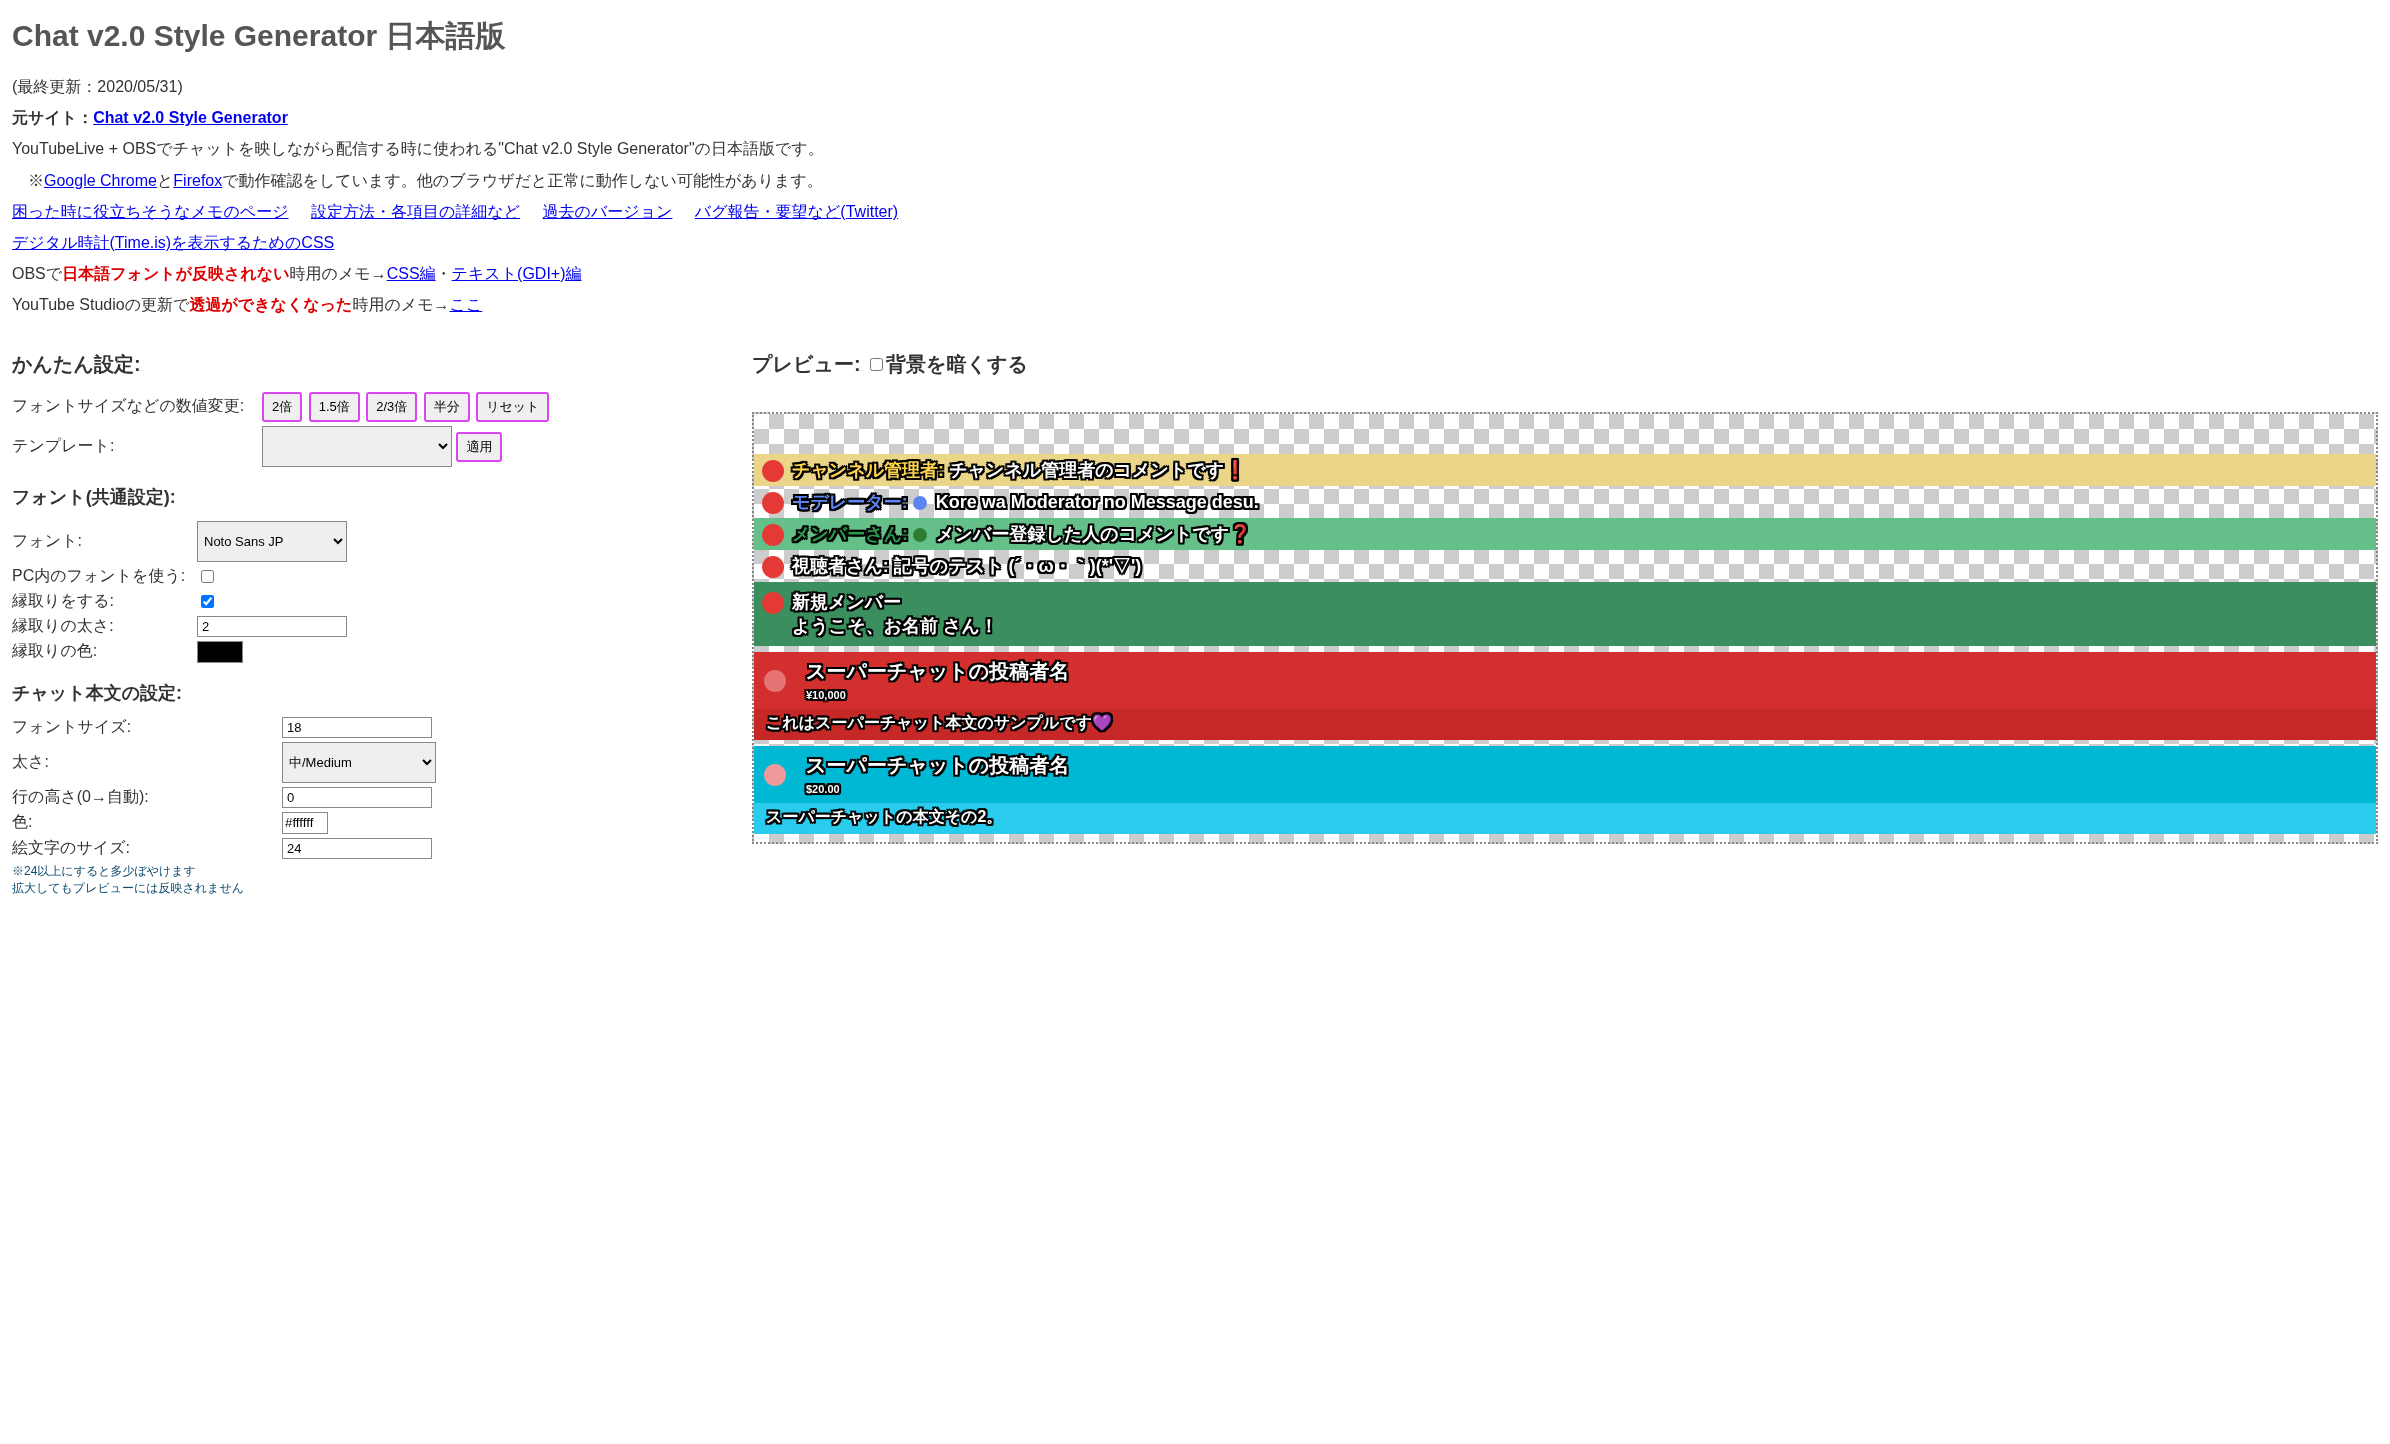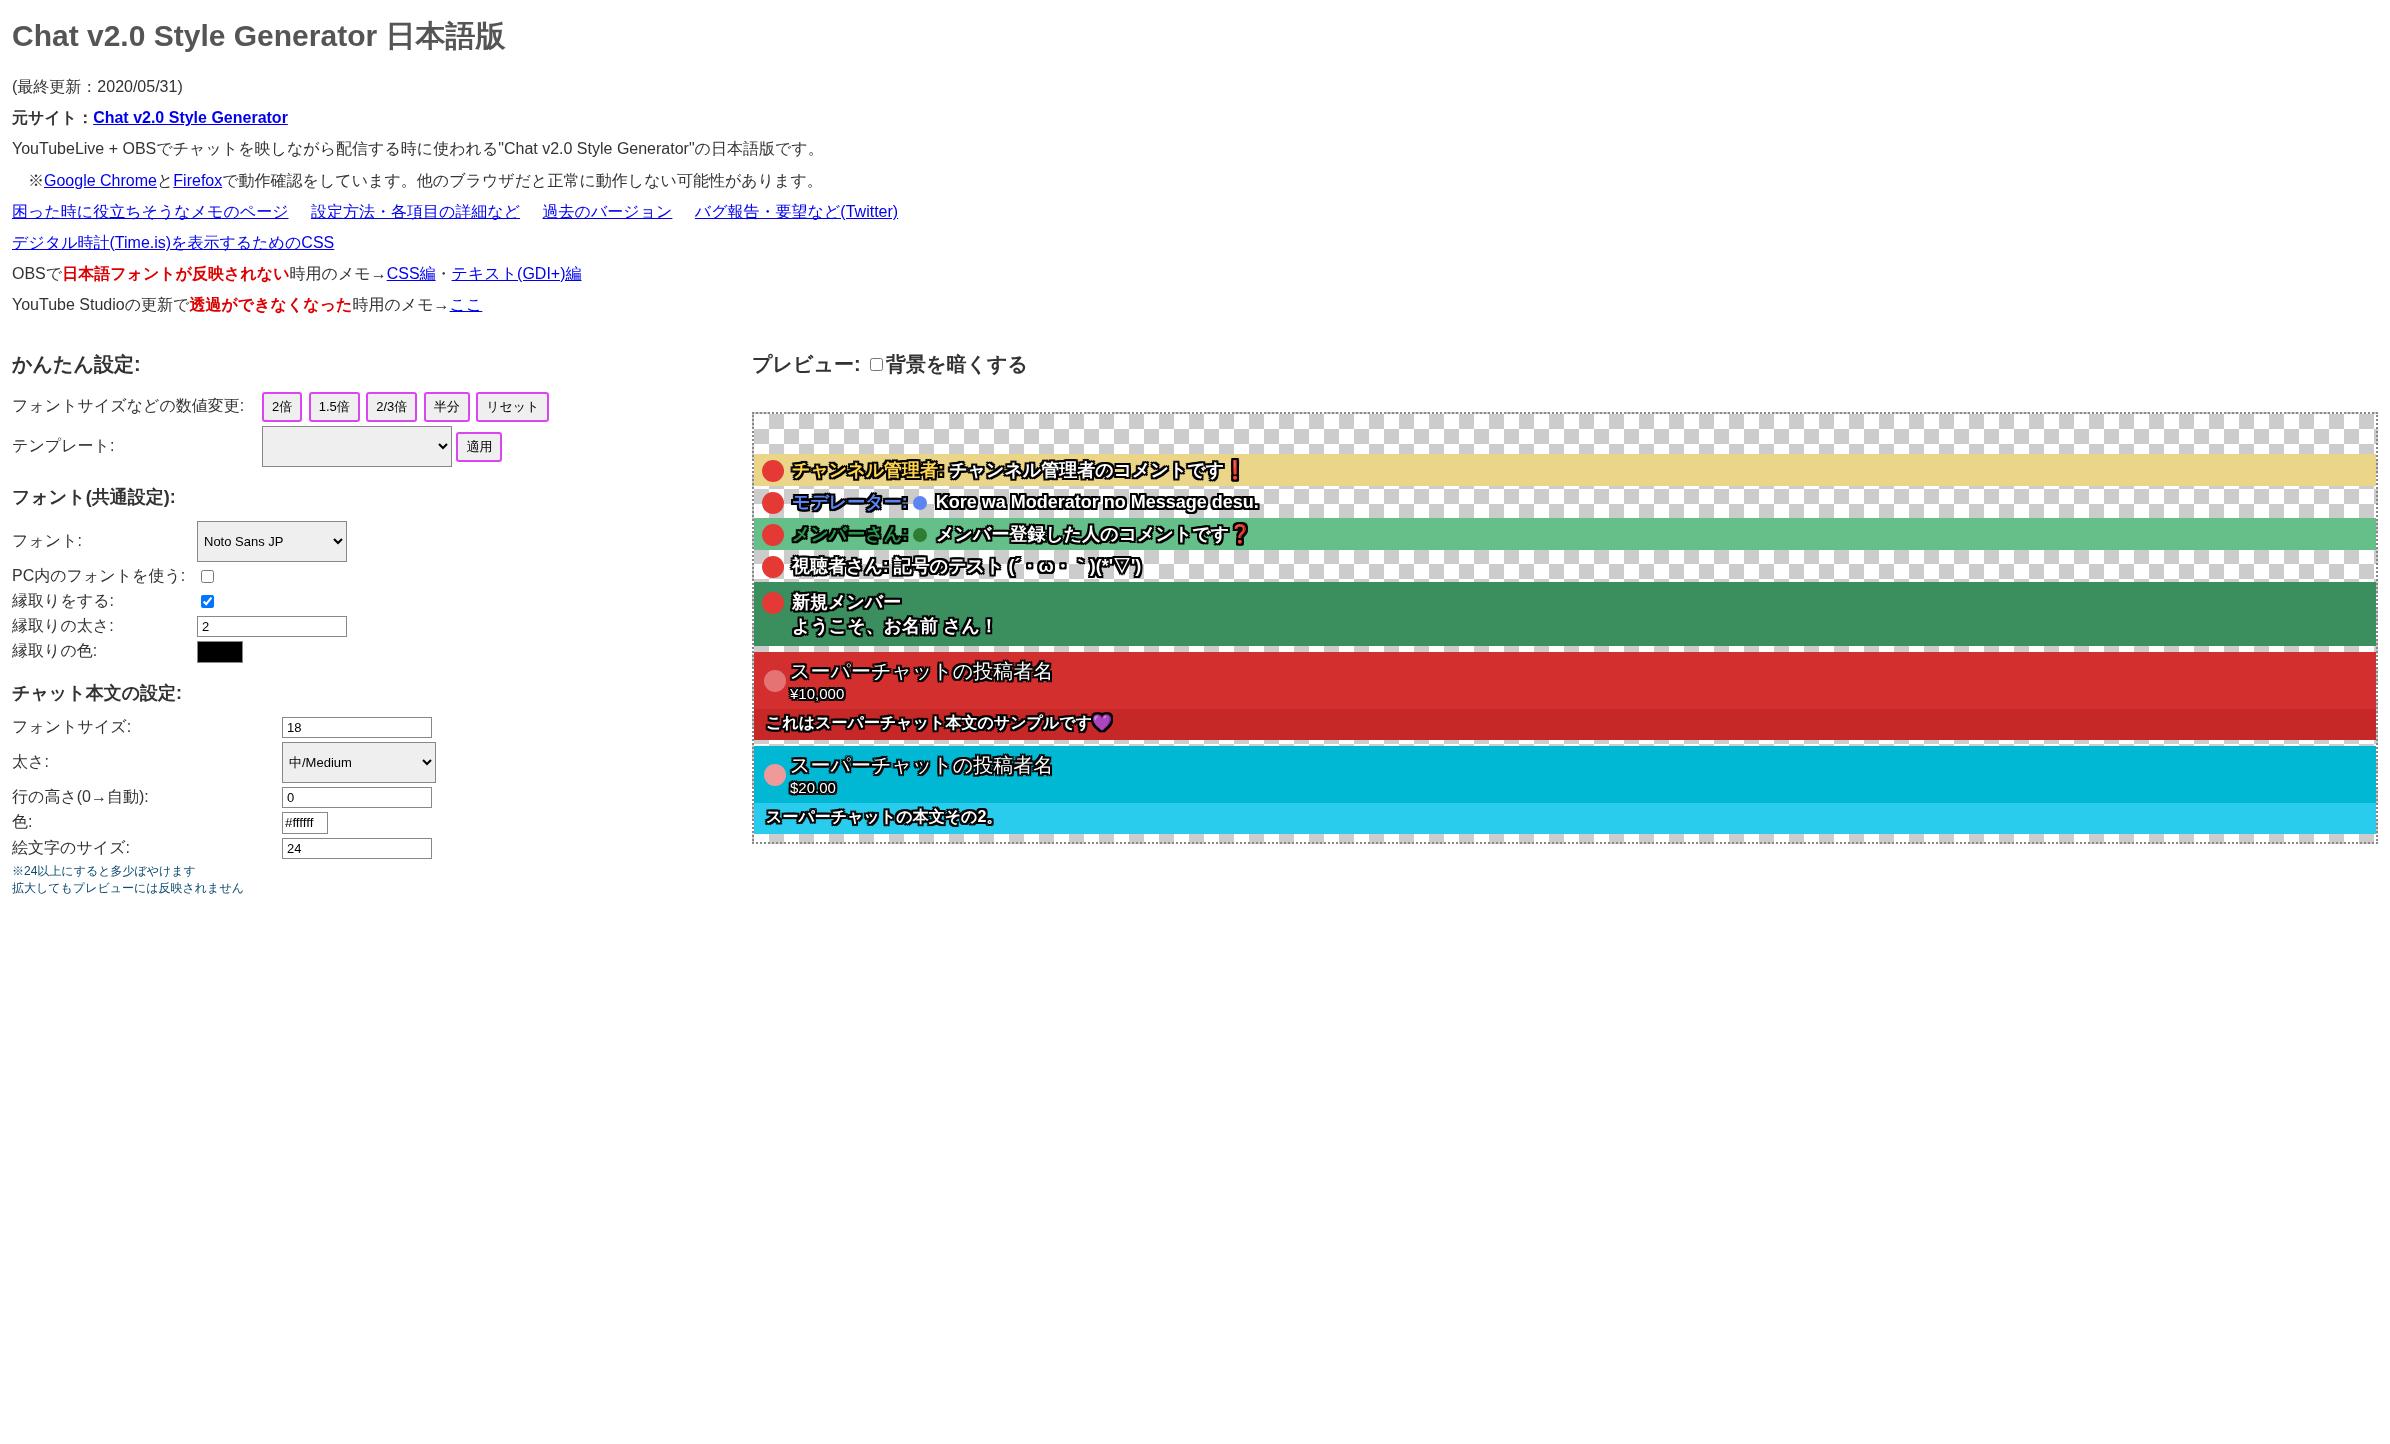--- a/index.html
+++ b/index.html
@@ -140,34 +140,34 @@
   .name-mod    { color: #5e84f1; }
   .name-member { color: #2c9a4d; }
   .msg-white   { color: #fff; }
 
   .superchat {
     margin: 6px 0 0 0;
   }
   .sc-header {
     display: flex;
     align-items: center;
-    gap: 4px;
+    gap: 20px;
     padding: 6px 10px;
-    font-weight: normal;
+    font-weight: bold;
   }
   .sc-body {
     padding: 4px 12px 6px 12px;
     font-weight: bold;
   }
   .sc-red-h  { background: #d32f2f; color: #fff; }
   .sc-red-b  { background: #c62828; color: #fff; }
   .sc-cyan-h { background: #00b8d4; color: #fff; }
   .sc-cyan-b { background: #29ccec; color: #fff; }
   .sc-name { font-size: 20px; }
-  .sc-amount { font-size: 15px; }
+  .sc-amount { font-size: 11px; }
   .emoji { font-style: normal; }
 </style>
 </head>
 <body>
 
 <h1>Chat v2.0 Style Generator 日本語版</h1>
 
 <div class="para">(最終更新：2020/05/31)</div>
 <div class="para">
   <span style="font-weight:bold">元サイト：</span><a href="#" style="font-weight:bold">Chat v2.0 Style Generator</a>

